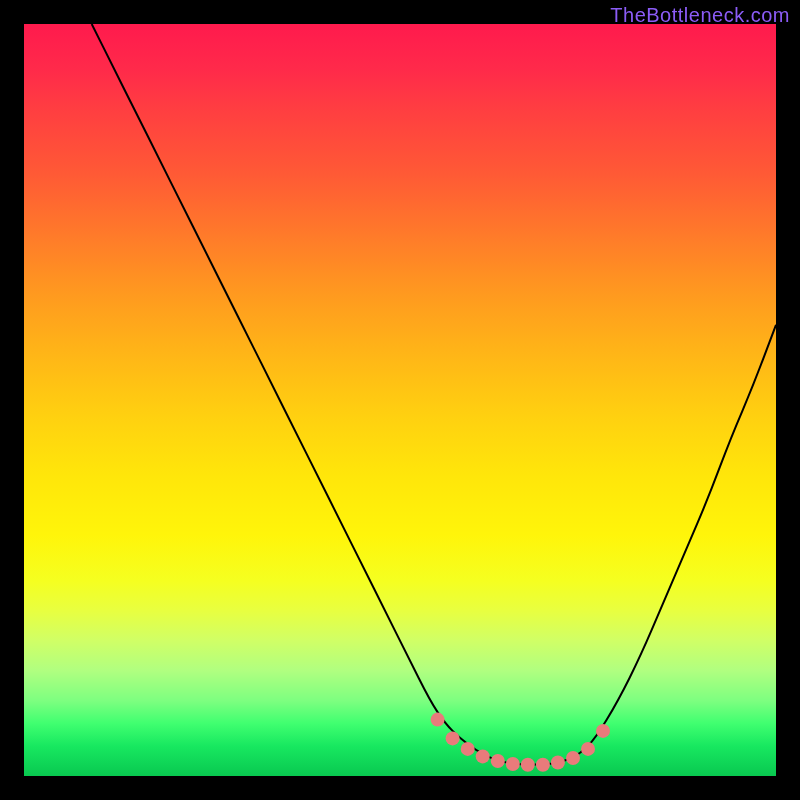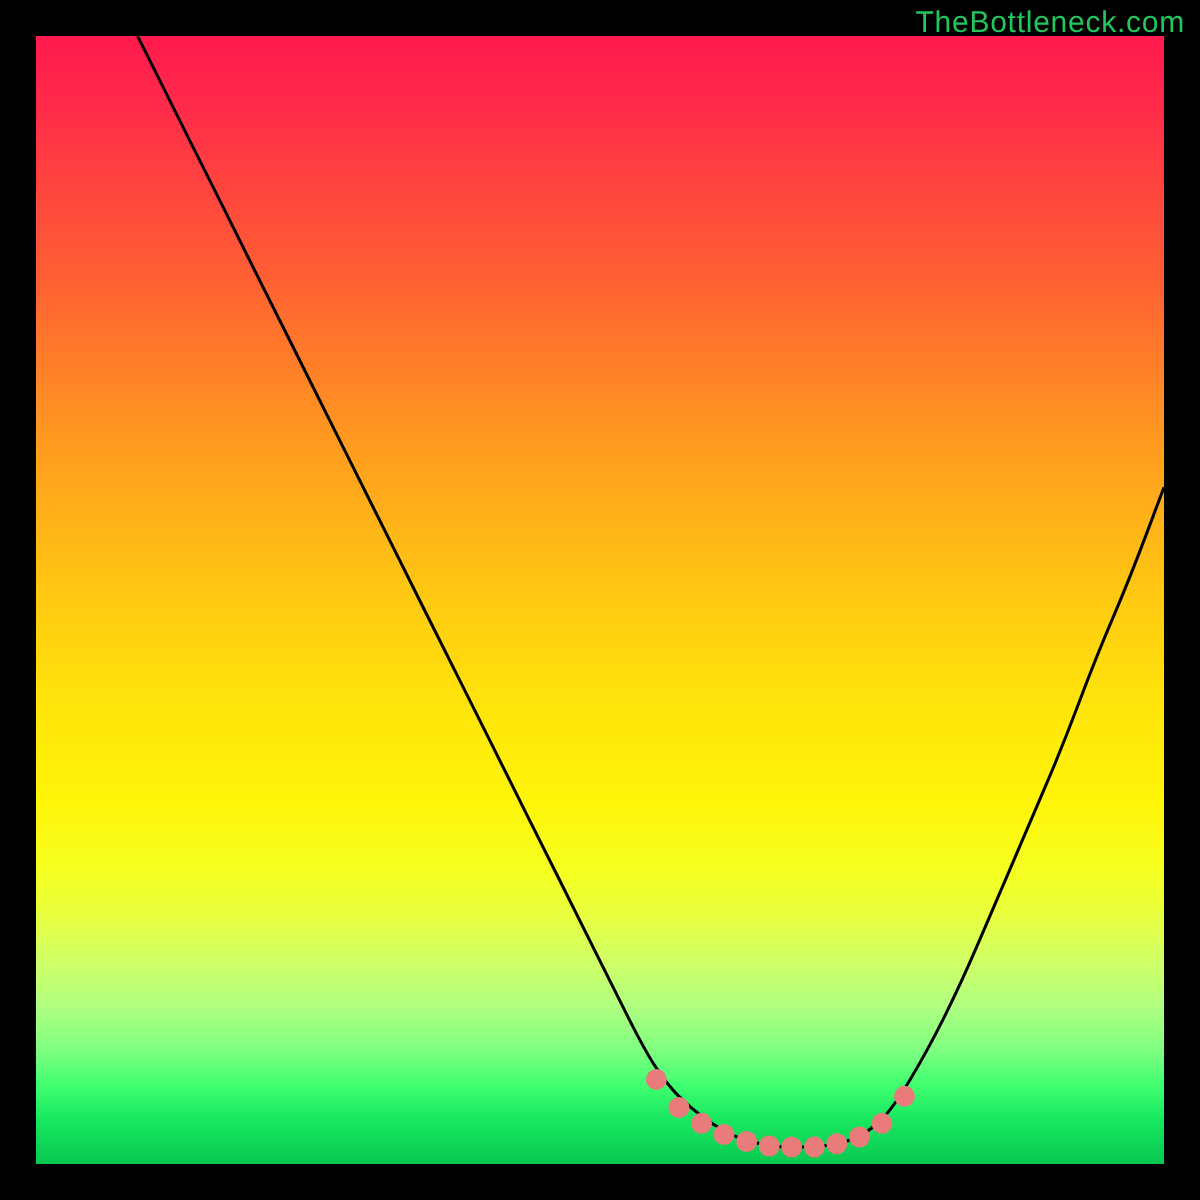--- a/index.html
+++ b/index.html
@@ -48,21 +48,21 @@
   .plot svg {
     position: absolute;
     inset: 0;
     width: 100%;
     height: 100%;
   }
   .watermark {
     position: absolute;
     top: 4px;
     right: 10px;
-    color: #22c55e;
+    color: #8b5cf6;
     font-size: 20px;
     letter-spacing: 0.5px;
     user-select: none;
   }
 </style>
 </head>
 <body>
 
 <div class="stage">
   <div class="plot">

